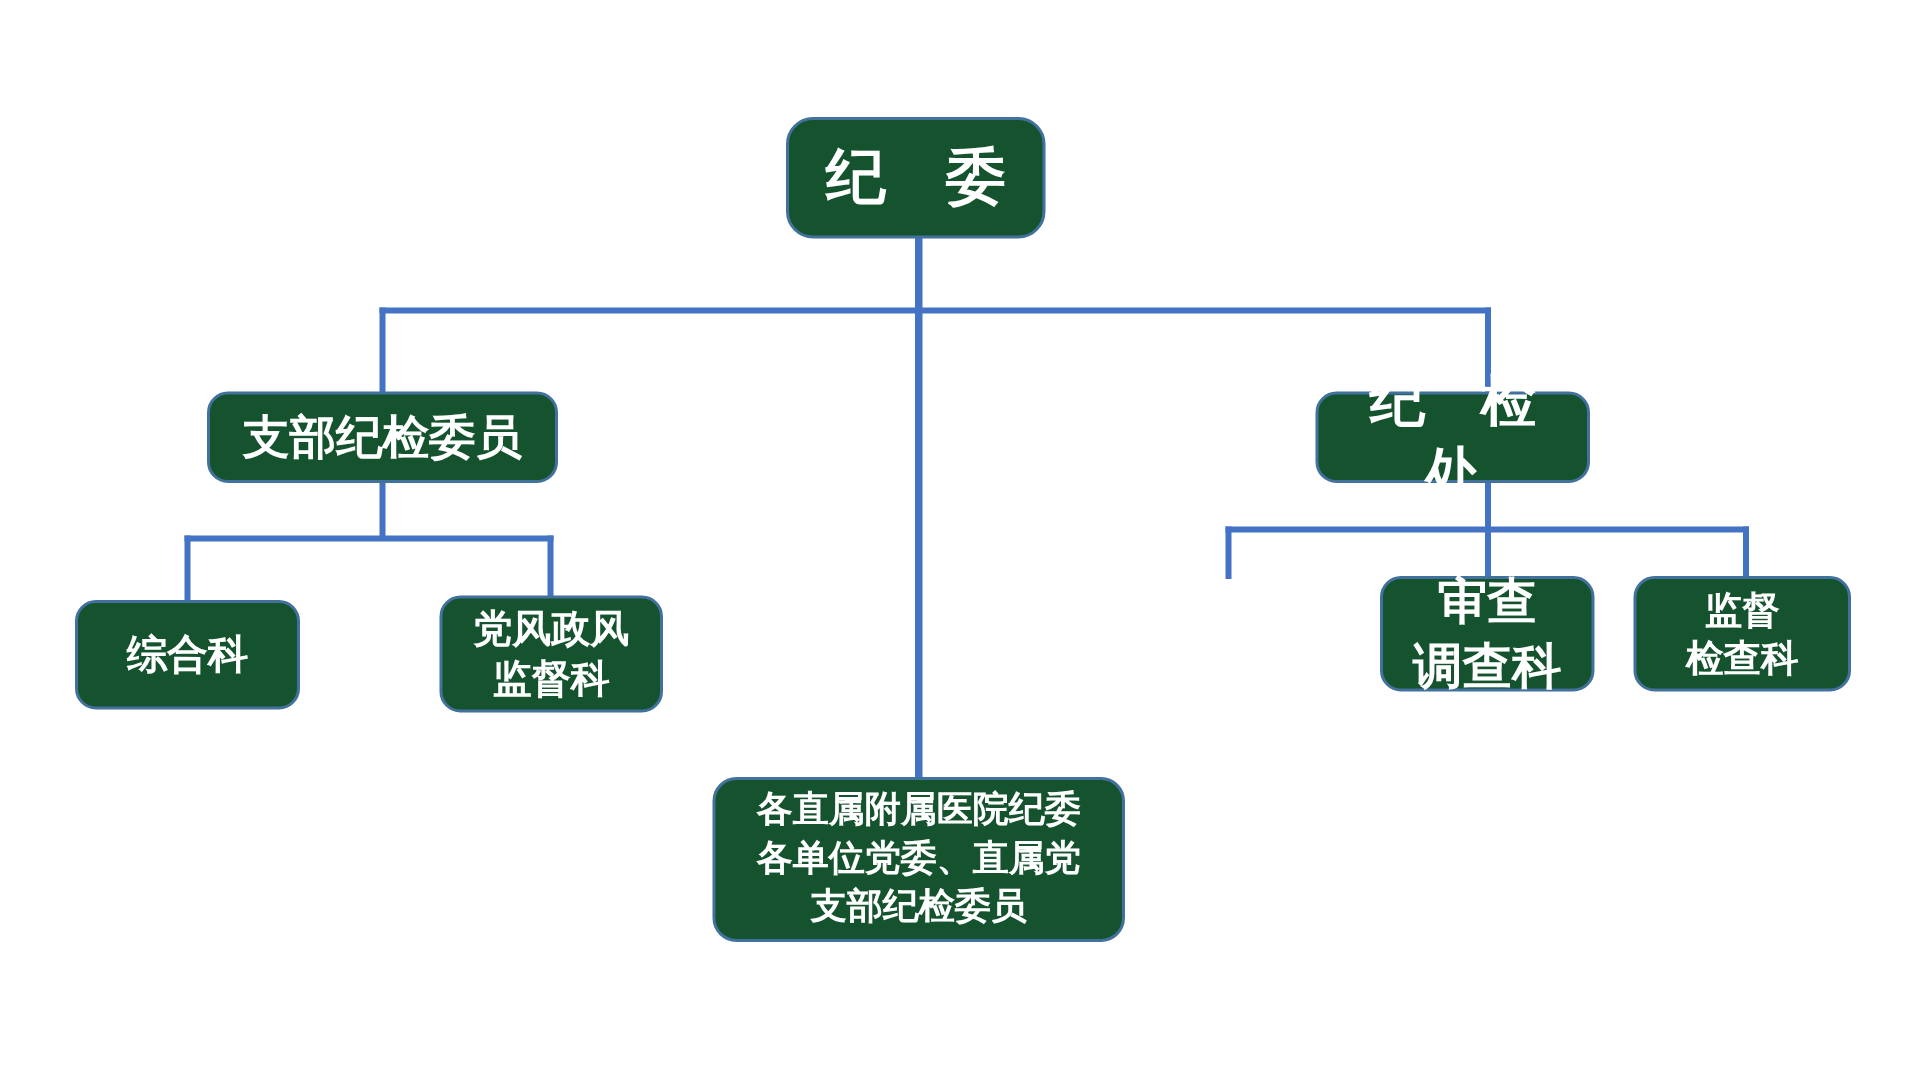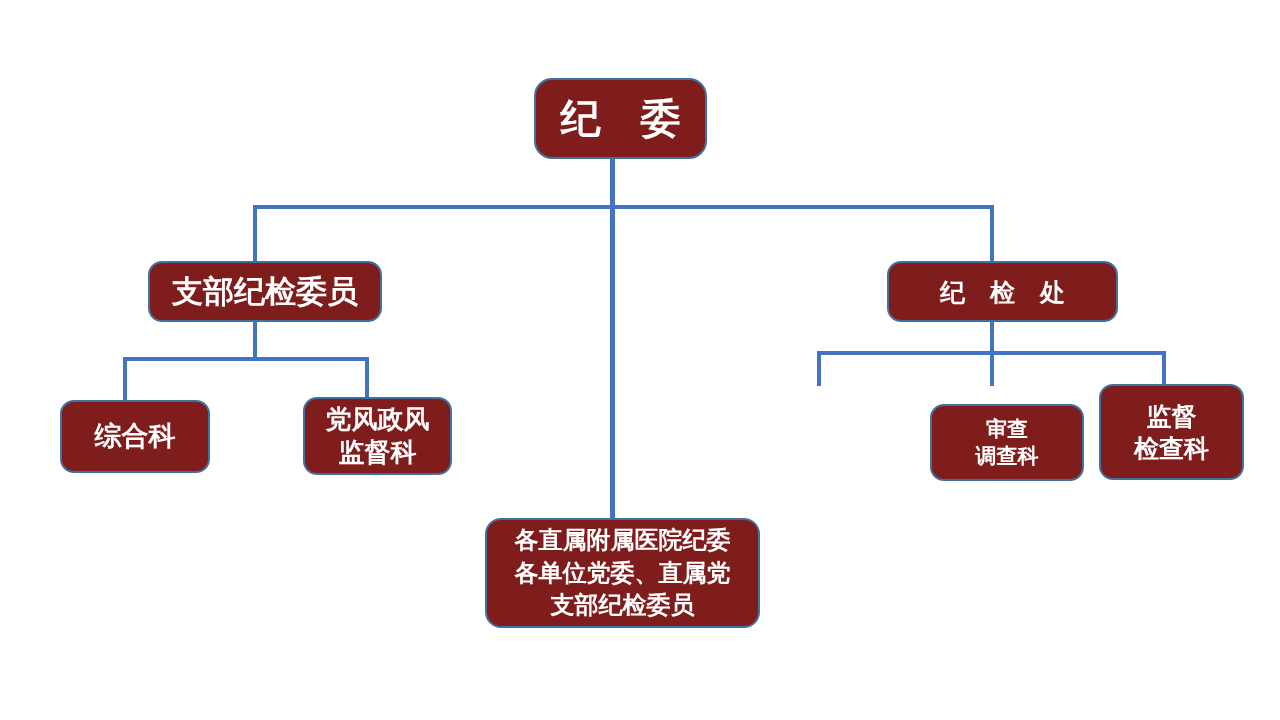--- a/index.html
+++ b/index.html
@@ -11,45 +11,44 @@
     position: relative;
     width: 1280px;
     height: 720px;
     background: #ffffff;
     overflow: hidden;
     font-family: "Liberation Sans", sans-serif;
   }
   .node {
     position: absolute;
     box-sizing: border-box;
-    background: #7f1d1d;
+    background: #14532d;
     border: 2px solid #41719C;
     border-radius: 14px;
     color: #ffffff;
     font-weight: bold;
     display: flex;
     align-items: center;
     justify-content: center;
     text-align: center;
     white-space: pre-line;
     line-height: 1.28;
-    margin-left: 10px;
   }
   .conn {
     position: absolute;
     background: #4472C4;
   }
   .n-root        { left: 524px; top:  78px; width: 173px; height: 81px;  font-size: 40px; border-radius: 18px; }
   .n-office      { left: 138px; top: 261px; width: 234px; height: 61px;  font-size: 31px; }
-  .n-inspection  { left: 877px; top: 261px; width: 231px; height: 61px;  font-size: 25px; }
+  .n-inspection  { left: 877px; top: 261px; width: 183px; height: 61px;  font-size: 37px; }
   .n-general     { left:  50px; top: 400px; width: 150px; height: 73px;  font-size: 27px; }
   .n-party       { left: 293px; top: 397px; width: 149px; height: 78px;  font-size: 26px; }
   .n-petition    { left: 747px; top: 384px; width: 146px; height: 77px;  font-size: 25px; }
-  .n-review      { left: 920px; top: 404px; width: 154px; height: 77px;  font-size: 21px; }
-  .n-supervision { left:1089px; top: 384px; width: 145px; height: 96px;  font-size: 25px; }
+  .n-review      { left: 920px; top: 384px; width: 143px; height: 77px;  font-size: 33px; }
+  .n-supervision { left:1089px; top: 384px; width: 145px; height: 77px;  font-size: 25px; }
   .n-affiliates  { left: 475px; top: 518px; width: 275px; height: 110px; font-size: 24px; line-height: 1.35; border-radius: 16px; }
 
   .c-trunk            { left: 610px; top: 158px; width: 5px;   height: 361px; }
   .c-rail-l2          { left: 253px; top: 205px; width: 741px; height: 4px; }
   .c-drop-office      { left: 253px; top: 205px; width: 4px;   height: 58px; }
   .c-drop-inspection  { left: 990px; top: 205px; width: 4px;   height: 58px; }
   .c-stem-office      { left: 253px; top: 322px; width: 4px;   height: 38px; }
   .c-rail-office      { left: 123px; top: 357px; width: 246px; height: 4px; }
   .c-drop-general     { left: 123px; top: 357px; width: 4px;   height: 45px; }
   .c-drop-party       { left: 365px; top: 357px; width: 4px;   height: 42px; }

